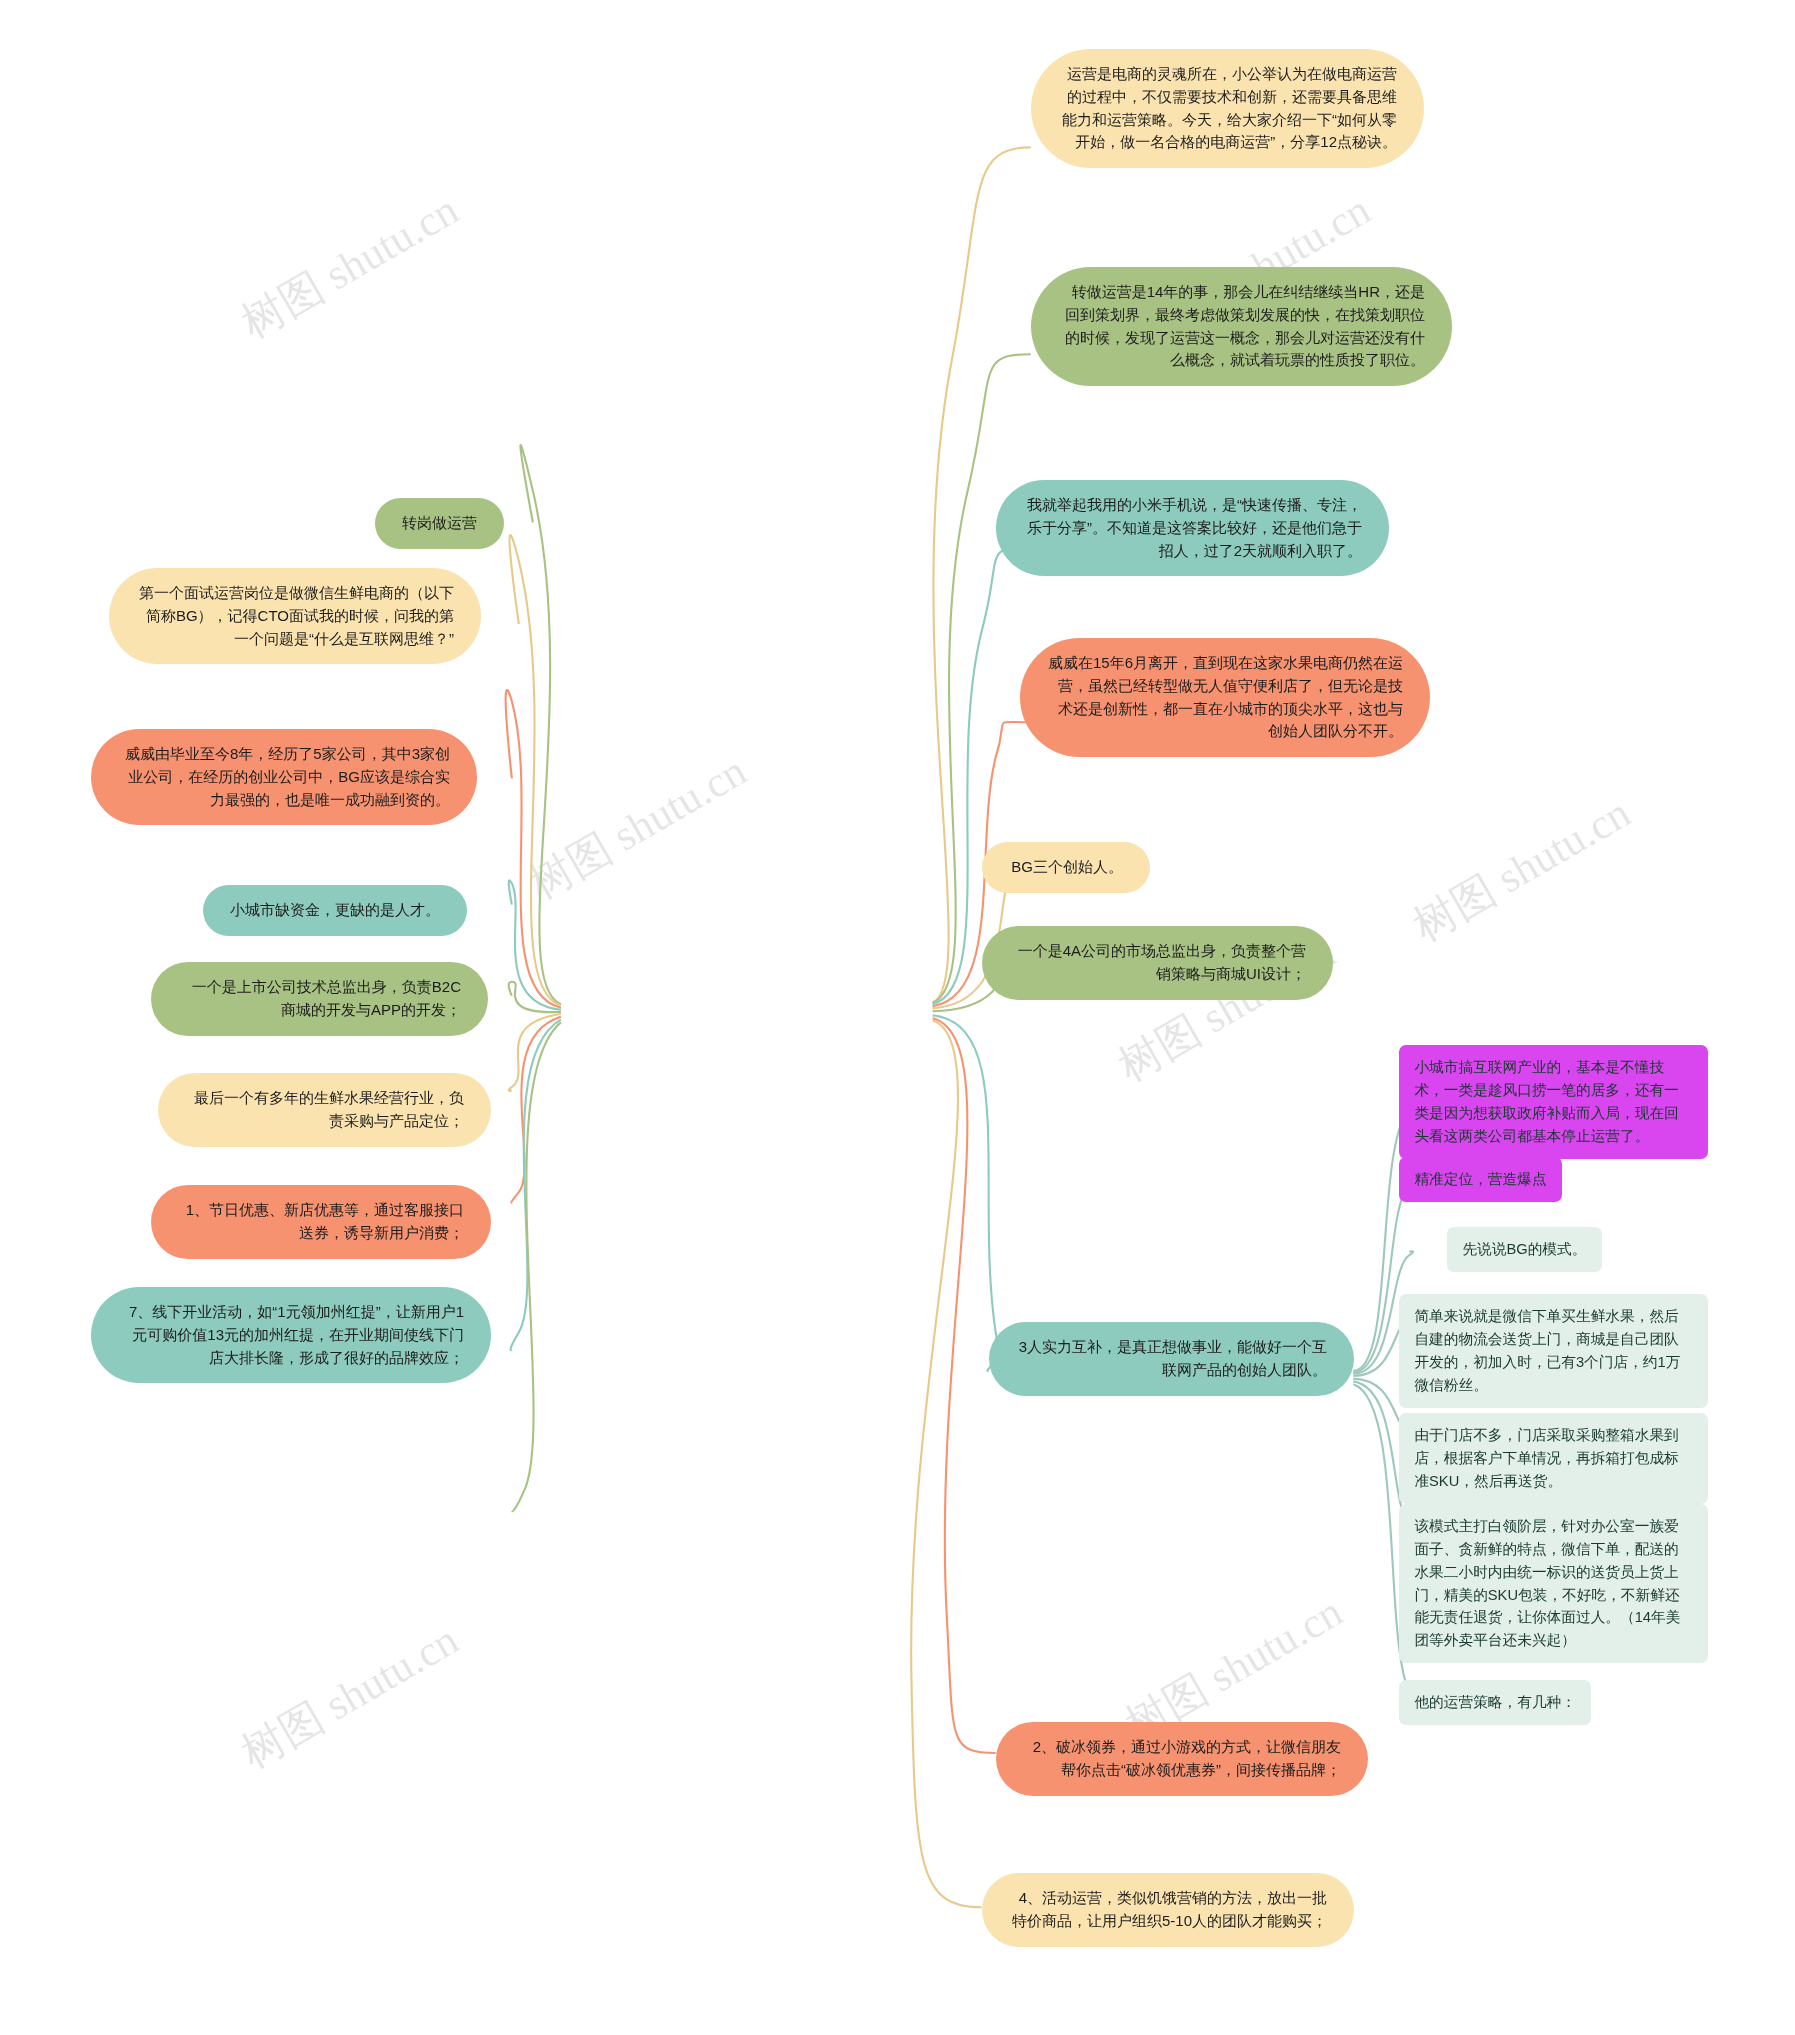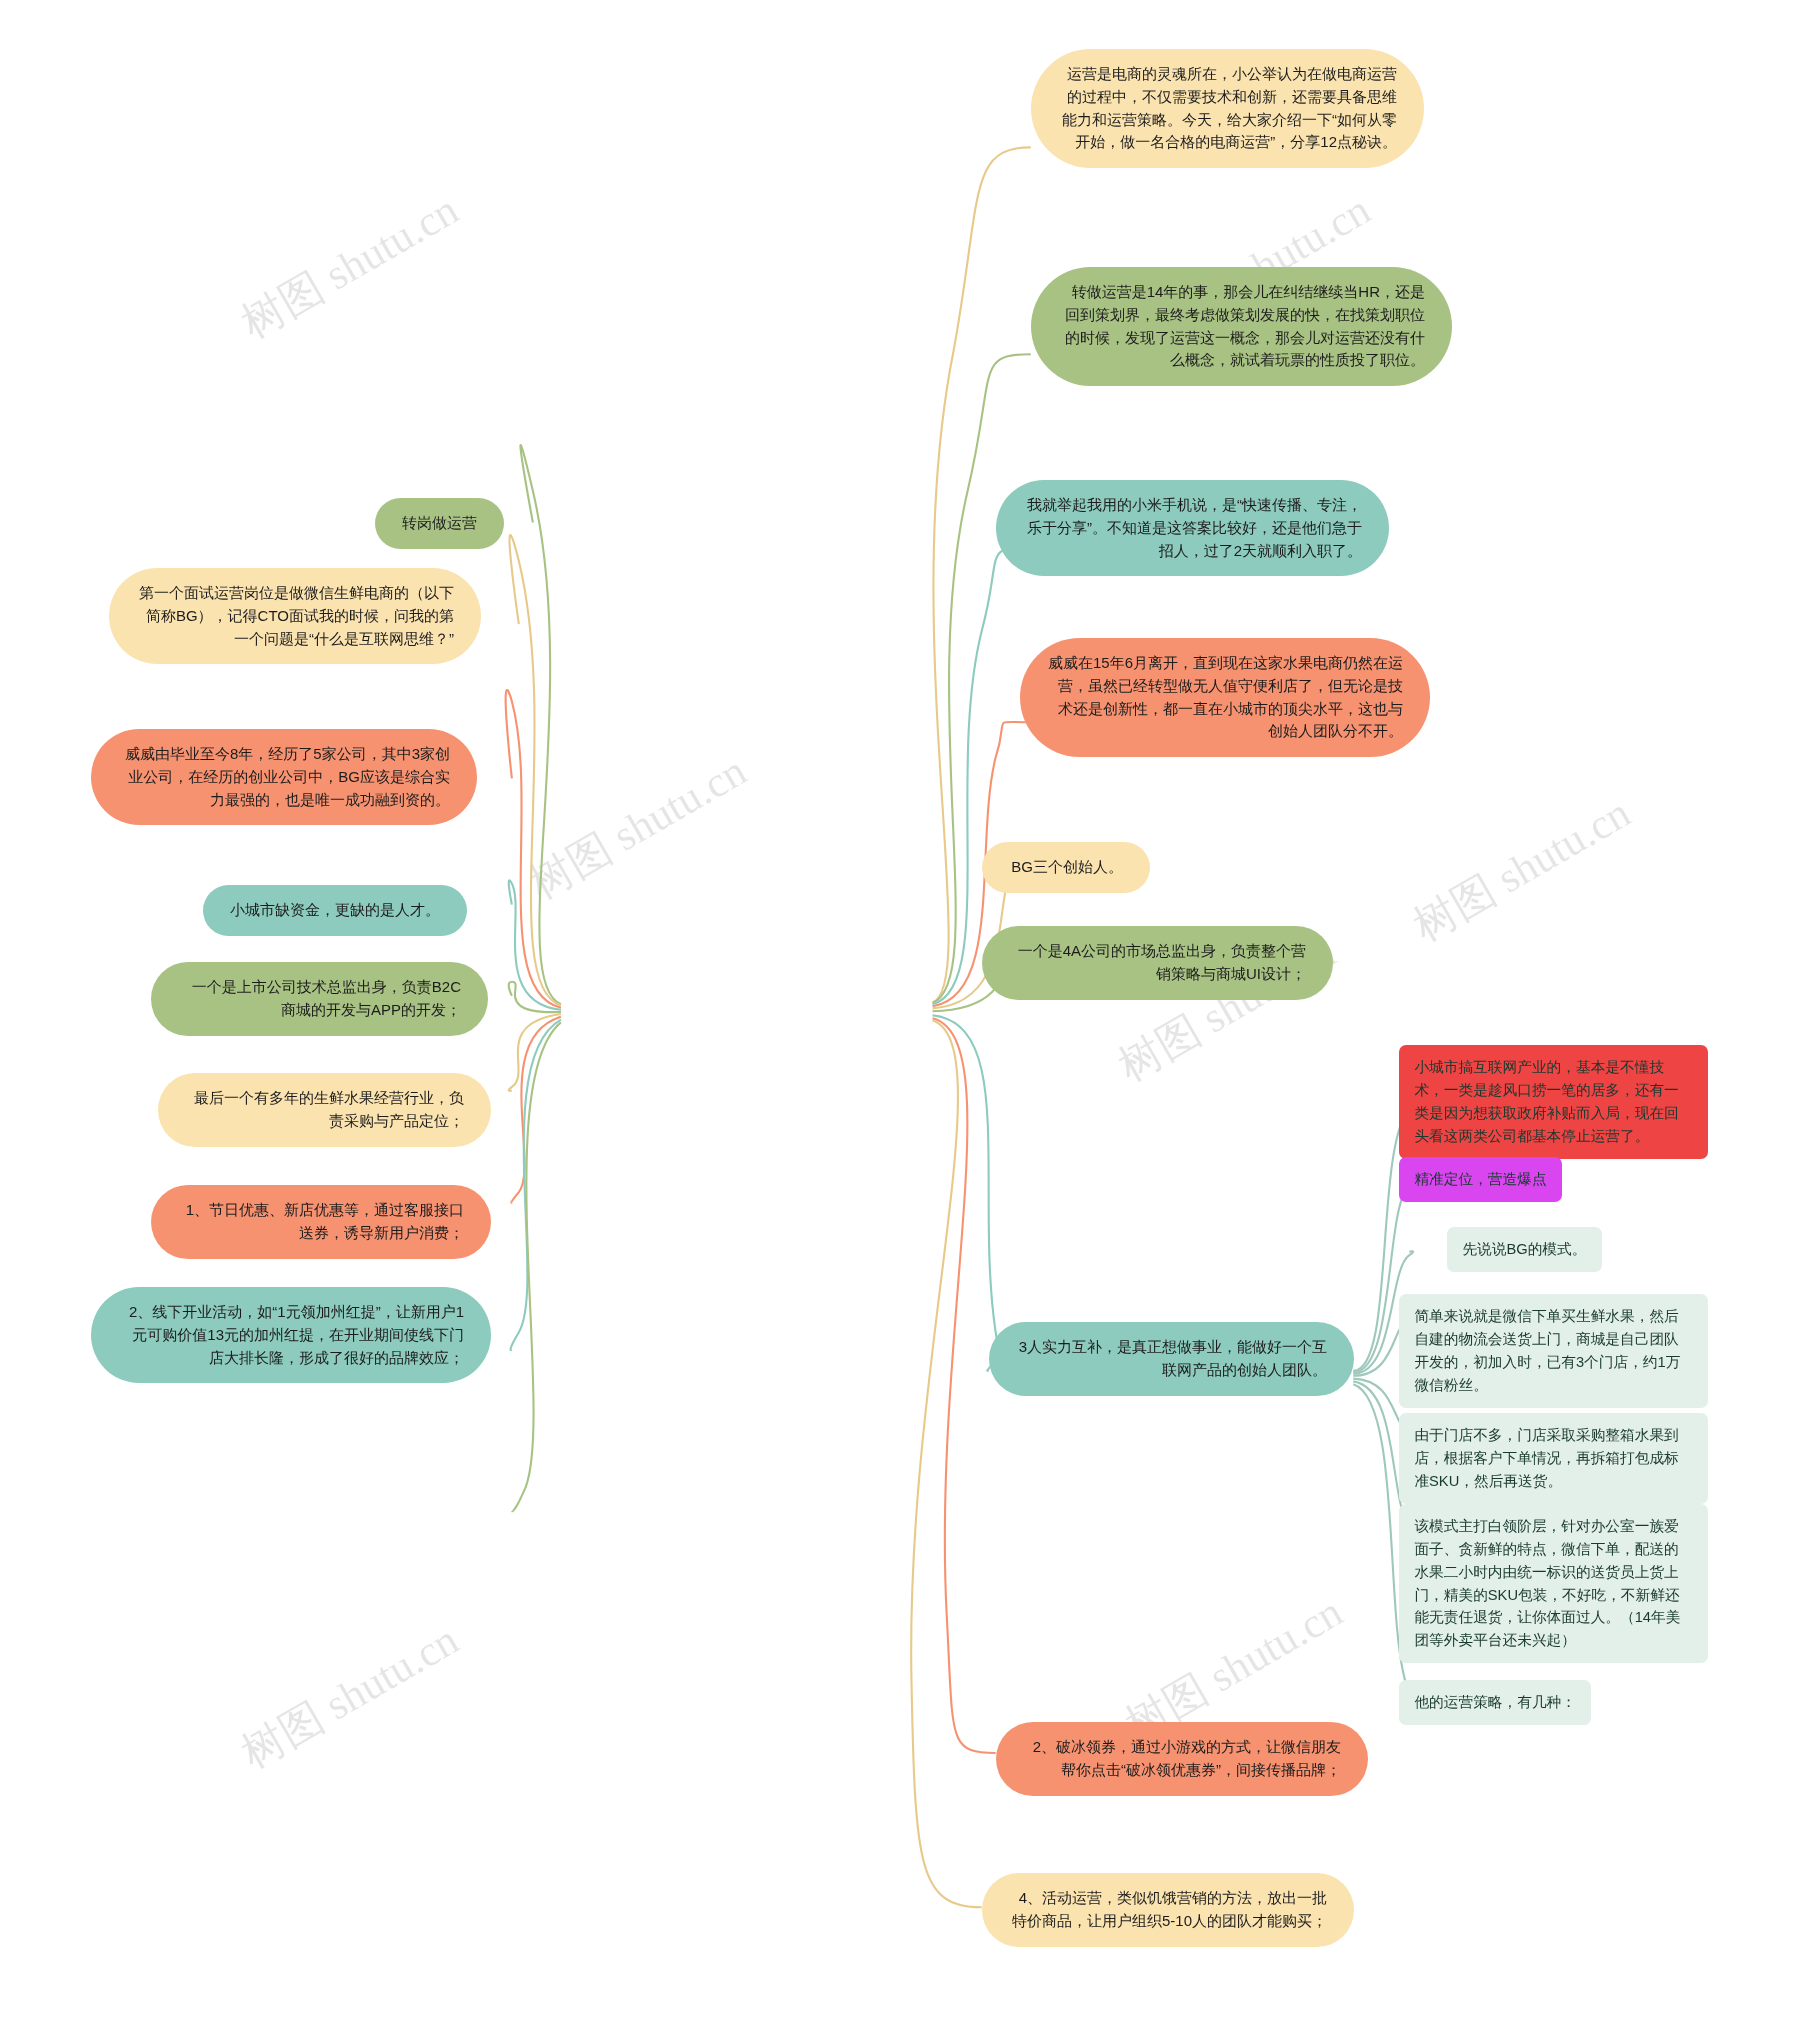--- a/index.html
+++ b/index.html
@@ -147,24 +147,24 @@
   <div class="node bubble" style="left:91px; top:729px; width:386px; background:#f79271;">威威由毕业至今8年，经历了5家公司，其中3家创业公司，在经历的创业公司中，BG应该是综合实力最强的，也是唯一成功融到资的。</div>
 
   <div class="node bubble" style="left:203px; top:885px; width:auto; background:#8ccbbd; white-space:nowrap;">小城市缺资金，更缺的是人才。</div>
 
   <div class="node bubble" style="left:151px; top:962px; width:337px; background:#a8c284;">一个是上市公司技术总监出身，负责B2C商城的开发与APP的开发；</div>
 
   <div class="node bubble" style="left:158px; top:1073px; width:333px; background:#fbe3b0;">最后一个有多年的生鲜水果经营行业，负责采购与产品定位；</div>
 
   <div class="node bubble" style="left:151px; top:1185px; width:340px; background:#f79271;">1、节日优惠、新店优惠等，通过客服接口送券，诱导新用户消费；</div>
 
-  <div class="node bubble" style="left:91px; top:1287px; width:400px; background:#8ccbbd;">2、线下开业活动，如“1元领加州红提”，让新用户1元可购价值13元的加州红提，在开业期间使线下门店大排长隆，形成了很好的品牌效应；</div>
+  <div class="node bubble" style="left:91px; top:1287px; width:400px; background:#8ccbbd;">7、线下开业活动，如“1元领加州红提”，让新用户1元可购价值13元的加州红提，在开业期间使线下门店大排长隆，形成了很好的品牌效应；</div>
 
 
-  <div class="node flat" style="left:1399px; top:1045px; width:309px; background:#ef4444;">小城市搞互联网产业的，基本是不懂技术，一类是趁风口捞一笔的居多，还有一类是因为想获取政府补贴而入局，现在回头看这两类公司都基本停止运营了。</div>
+  <div class="node flat" style="left:1399px; top:1045px; width:309px; background:#d946ef;">小城市搞互联网产业的，基本是不懂技术，一类是趁风口捞一笔的居多，还有一类是因为想获取政府补贴而入局，现在回头看这两类公司都基本停止运营了。</div>
 
   <div class="node flat" style="left:1399px; top:1157px; width:auto; background:#d946ef; white-space:nowrap;">精准定位，营造爆点</div>
 
   <div class="node flat" style="left:1399px; top:1227px; width:auto; background:#e3efe9; white-space:nowrap;margin-left:48px;">先说说BG的模式。</div>
 
   <div class="node flat" style="left:1399px; top:1294px; width:309px; background:#e3efe9;">简单来说就是微信下单买生鲜水果，然后自建的物流会送货上门，商城是自己团队开发的，初加入时，已有3个门店，约1万微信粉丝。</div>
 
   <div class="node flat" style="left:1399px; top:1413px; width:309px; background:#e3efe9;">由于门店不多，门店采取采购整箱水果到店，根据客户下单情况，再拆箱打包成标准SKU，然后再送货。</div>
 
   <div class="node flat" style="left:1399px; top:1504px; width:309px; background:#e3efe9;">该模式主打白领阶层，针对办公室一族爱面子、贪新鲜的特点，微信下单，配送的水果二小时内由统一标识的送货员上货上门，精美的SKU包装，不好吃，不新鲜还能无责任退货，让你体面过人。（14年美团等外卖平台还未兴起）</div>

